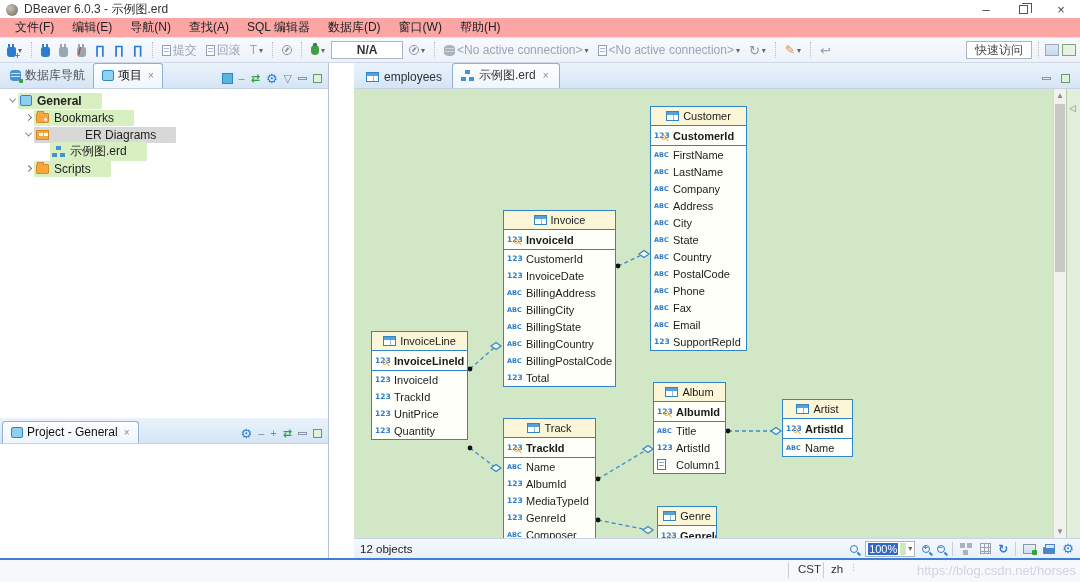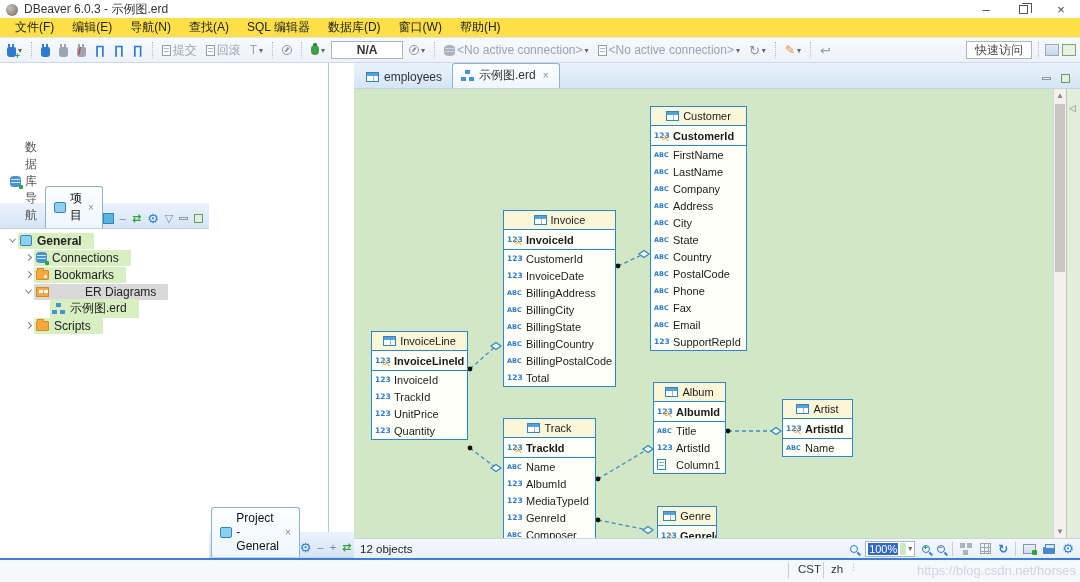--- a/index.html
+++ b/index.html
@@ -10,21 +10,21 @@
   
   .titlebar { height:18px; display:flex; align-items:center; padding:1px 4px 0 6px; background:#fff; }
   .app-icon { width:12px; height:12px; border-radius:50%; background:radial-gradient(circle at 35% 35%, #c9c2b8, #6f665c); margin-right:6px; }
   .title-text { font-size:12px; color:#333; }
   .win-controls { margin-left:auto; display:flex; align-items:center; gap:26px; padding-right:8px; }
   .wc { color:#444; font-size:13px; width:14px; text-align:center; cursor:pointer; }
   .wc-restore { width:9px; height:9px; border:1px solid #555; position:relative; background:#fff; }
   .wc-restore::before { content:""; position:absolute; top:-3px; left:2px; width:9px; height:9px; border:1px solid #555; border-bottom:none; border-left:none; }
 
   
-  .menubar { height:19px; display:flex; align-items:center; padding-left:6px; background:#fde047; }
+  .menubar { height:19px; display:flex; align-items:center; padding-left:6px; background:#fca5a5; }
   .menu-item { padding:1px 9px; color:#222; cursor:default; }
 
   
   .toolbar { height:26px; background:linear-gradient(#f7fafd,#edf2f9); border-top:1px solid #e0e6f0; border-bottom:1px solid #cfd8e8; display:flex; align-items:center; padding:0 4px; gap:3px; font-size:12px; }
   .tbtn { display:flex; align-items:center; gap:2px; padding:2px 3px; border-radius:2px; }
   .caret { font-size:8px; color:#666; }
   .tsep { width:1px; height:16px; border-left:1px dotted #b6bfce; margin:0 3px; }
   .plug { width:9px; height:10px; background:#2e7cd0; border-radius:2px 2px 3px 3px; position:relative; margin-top:3px; }
   .plug::before { content:""; position:absolute; top:-3px; left:1px; width:2px; height:3px; background:inherit; box-shadow:4px 0 0 0; color:inherit; }
   .plug.gray { background:#9aa6b4; color:#9aa6b4; }
@@ -45,21 +45,21 @@
   .conn-label { color:#9aa4b2; }
   .glyph-btn { color:#8c97a8; font-size:13px; }
   .glyph-pen { color:#d8883c; font-size:12px; }
   .quick-access { height:18px; background:#fff; border:1px solid #aab4c4; display:flex; align-items:center; padding:0 8px; color:#444; }
   .persp { width:14px; height:12px; border:1px solid #9aa8bc; background:linear-gradient(#dce8f4,#c8d8ec); position:relative; }
   .persp.active { background:#e8f2e4; border-color:#7aa870; }
   .toolbar-spacer { flex:1; }
 
   
   .main { flex:1; display:flex; min-height:0; }
-  .sidebar { width:329px; display:flex; flex-direction:row; border-right:1px solid #b8c4d4; background:#fff;align-items:flex-end; }
+  .sidebar { width:329px; display:flex; flex-direction:column; border-right:1px solid #b8c4d4; background:#fff; }
   .panel-tabs { height:26px; background:linear-gradient(#eaf3fc,#d5e5f5); border-bottom:1px solid #c4d2e4; display:flex; align-items:flex-end; padding:2px 2px 0 2px; }
   .ptab { display:flex; align-items:center; gap:4px; padding:3px 8px 4px 8px; color:#555; }
   .ptab.active { background:linear-gradient(#fdfeff,#eef6fd); border:1px solid #8fb0d0; border-bottom:none; border-radius:3px 3px 0 0; color:#111; }
   .tab-close { color:#889; font-size:10px; margin-left:2px; cursor:pointer; }
   .panel-tools { margin-left:auto; display:flex; align-items:center; gap:6px; padding:0 4px 3px 0; }
   .ptool { font-size:11px; color:#7a8698; cursor:pointer; line-height:1; }
   .ptool.cyan-sq { width:11px; height:11px; background:#5ab4dc; border:1px solid #2e86c8; }
   .ptool.arrows { color:#2fa43c; font-weight:bold; }
   .ptool.gear { color:#2e7cd0; font-size:13px; }
   .ptool.minb { width:9px; height:3px; border:1px solid #8a96a8; background:#e8edf4; }
@@ -68,21 +68,21 @@
   .project-panel { flex:1; display:flex; flex-direction:column; }
   .panel-body { flex:1; background:#fff; }
 
   
   .tree { padding-top:3px; background:#fff; flex:1; }
   .tree-row { height:17px; display:flex; align-items:center; cursor:pointer; }
   .chev { width:12px; display:flex; justify-content:center; align-items:center; }
   .chev i { width:5px; height:5px; border-right:1.4px solid #777; border-bottom:1.4px solid #777; display:block; }
   .chev.down i { transform:rotate(45deg) translate(-1px,-1px); }
   .chev.right i { transform:rotate(-45deg); }
-  .tree-label { display:flex; align-items:center; gap:5px; padding:1px 12px 1px 2px; border-radius:1px; }
+  .tree-label { display:flex; align-items:center; gap:5px; padding:1px 20px 1px 2px; border-radius:1px; }
   .hl-green { background:#d8efc2; }
   .hl-gray { background:#d8d8d8;gap:36px; }
   .tree-bold { font-weight:bold; }
   .ticon { flex:none; display:inline-block; }
   .ti-general-folder { width:12px; height:11px; background:#8fd0ef; border:1px solid #2e86c8; border-radius:2px; }
   .ti-connections { width:11px; height:11px; background:#4792d0; border-radius:4px/3px; position:relative; }
   .ti-connections::after { content:""; position:absolute; left:1px; top:3px; width:9px; height:6px; background:repeating-linear-gradient(#cfe4f4 0 1px, transparent 1px 3px); }
   .ti-connections::before { content:""; position:absolute; right:-2px; bottom:-2px; width:4px; height:4px; background:#2fa43c; border-radius:1px; }
   .ti-folder-orange { width:13px; height:10px; background:#f6a83e; border:1px solid #d88a20; border-radius:1px; position:relative; }
   .ti-folder-orange::before { content:""; position:absolute; top:-3px; left:0; width:5px; height:2px; background:#f6a83e; border:1px solid #d88a20; border-bottom:none; }
@@ -292,29 +292,20 @@
           </span>
         </div>
         <div class="tree" id="tree">
             <div class="tree-row" style="padding-left: 6px;">
               <span class="chev down">
                 <i></i>
               </span>
               <span class="tree-label hl-green tree-bold">
                 <span class="ticon ti-general-folder"></span>
                 <span>General</span>
-              </span>
-            </div>
-            <div class="tree-row" style="padding-left: 22px;">
-              <span class="chev right">
-                <i></i>
-              </span>
-              <span class="tree-label hl-green">
-                <span class="ticon ti-connections"></span>
-                <span>Connections</span>
               </span>
             </div>
             <div class="tree-row" style="padding-left: 22px;">
               <span class="chev right">
                 <i></i>
               </span>
               <span class="tree-label hl-green">
                 <span class="ticon ti-folder-orange ti-bookmarks"></span>
                 <span>Bookmarks</span>
               </span>

